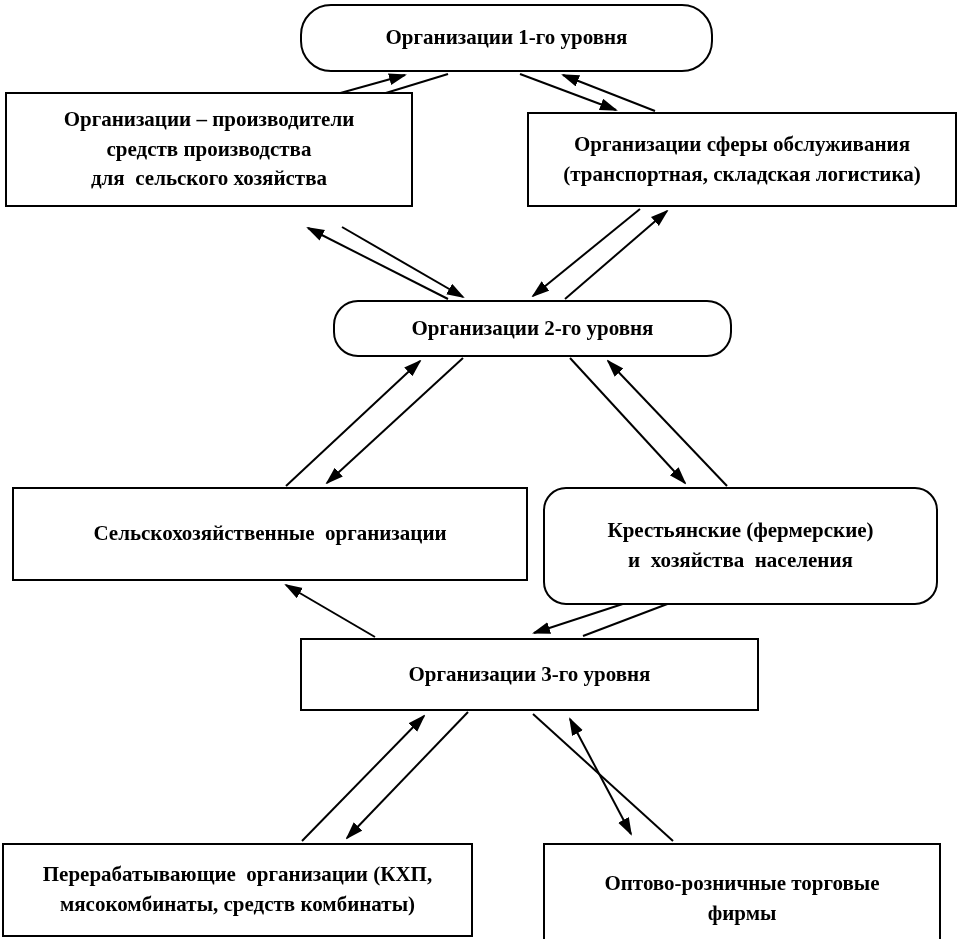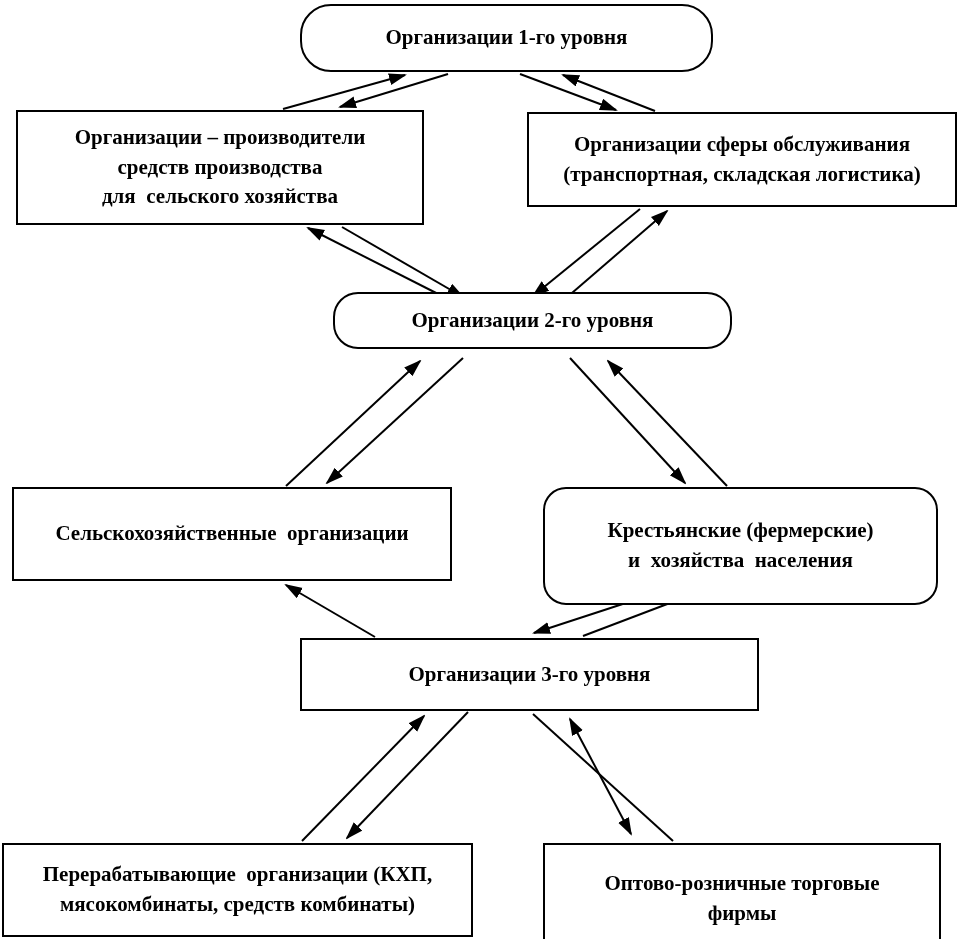--- a/index.html
+++ b/index.html
@@ -62,30 +62,30 @@
       <line x1="690" y1="582" x2="534" y2="633" stroke="#000000" marker-end="url(#arr)"></line>
       <line x1="583" y1="636" x2="720" y2="584" stroke="#000000" marker-end="url(#arr)"></line>
       <line x1="302" y1="841" x2="424" y2="716" stroke="#000000" marker-end="url(#arr)"></line>
       <line x1="468" y1="712" x2="347" y2="838" stroke="#000000" marker-end="url(#arr)"></line>
       <line x1="533" y1="714" x2="673" y2="841" stroke="#000000"></line>
       <line x1="570" y1="719" x2="631" y2="834" stroke="#000000" marker-end="url(#arr)" marker-start="url(#arr)"></line>
     </svg>
 
   <div class="node" style="left:300px; top:4px;   width:413px; height:68px;border-radius:31px;">Организации 1-го уровня</div>
 
-  <div class="node" style="left:5px;   top:110px; width:408px; height:115px;margin-left:11px;">Организации – производители
+  <div class="node" style="left:5px;   top:92px; width:408px; height:115px;">Организации – производители
 средств производства
 для  сельского хозяйства</div>
 
   <div class="node" style="left:527px; top:112px; width:430px; height:95px;">Организации сферы обслуживания
 (транспортная, складская логистика)</div>
 
-  <div class="node" style="left:333px; top:292px; width:399px; height:57px;border-radius:25px;">Организации 2-го уровня</div>
+  <div class="node" style="left:333px; top:300px; width:399px; height:57px;border-radius:25px;">Организации 2-го уровня</div>
 
-  <div class="node" style="left:12px;  top:487px; width:440px; height:94px;">Сельскохозяйственные  организации</div>
+  <div class="node" style="left:12px;  top:487px; width:516px; height:94px;">Сельскохозяйственные  организации</div>
 
   <div class="node" style="left:543px; top:487px; width:395px; height:118px;border-radius:23px;">Крестьянские (фермерские)
 и  хозяйства  населения</div>
 
   <div class="node" style="left:300px; top:638px; width:459px; height:73px;">Организации 3-го уровня</div>
 
   <div class="node" style="left:2px;   top:843px; width:471px; height:94px;">Перерабатывающие  организации (КХП,
 мясокомбинаты, средств комбинаты)</div>
 
   <div class="node" style="left:543px; top:843px; width:398px; height:112px;">Оптово-розничные торговые

